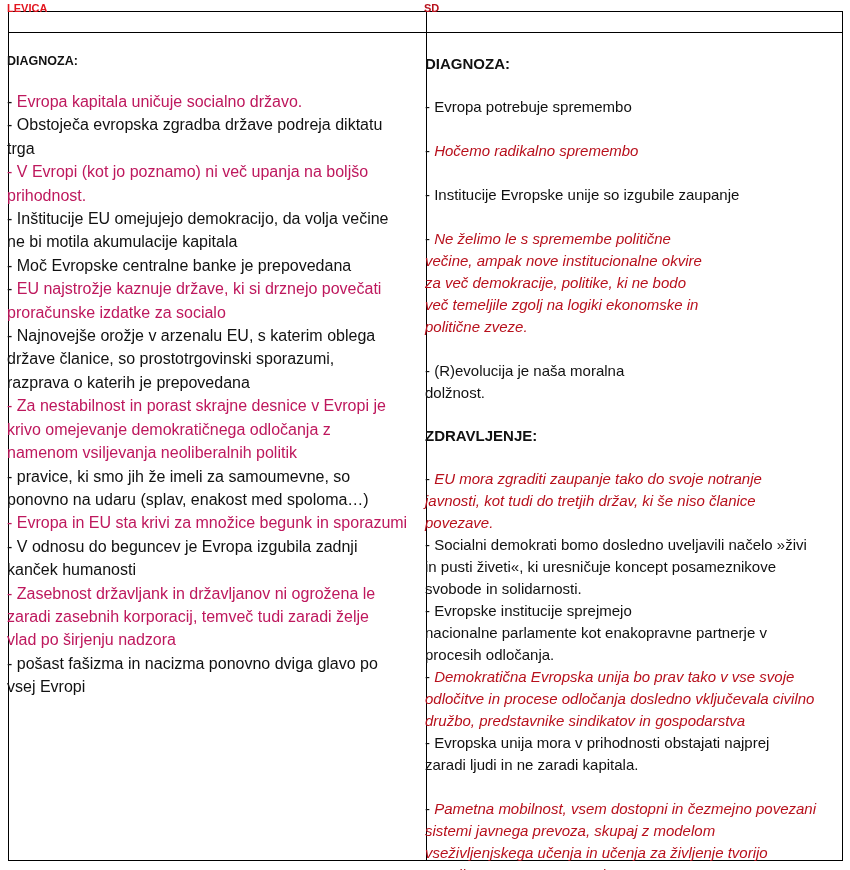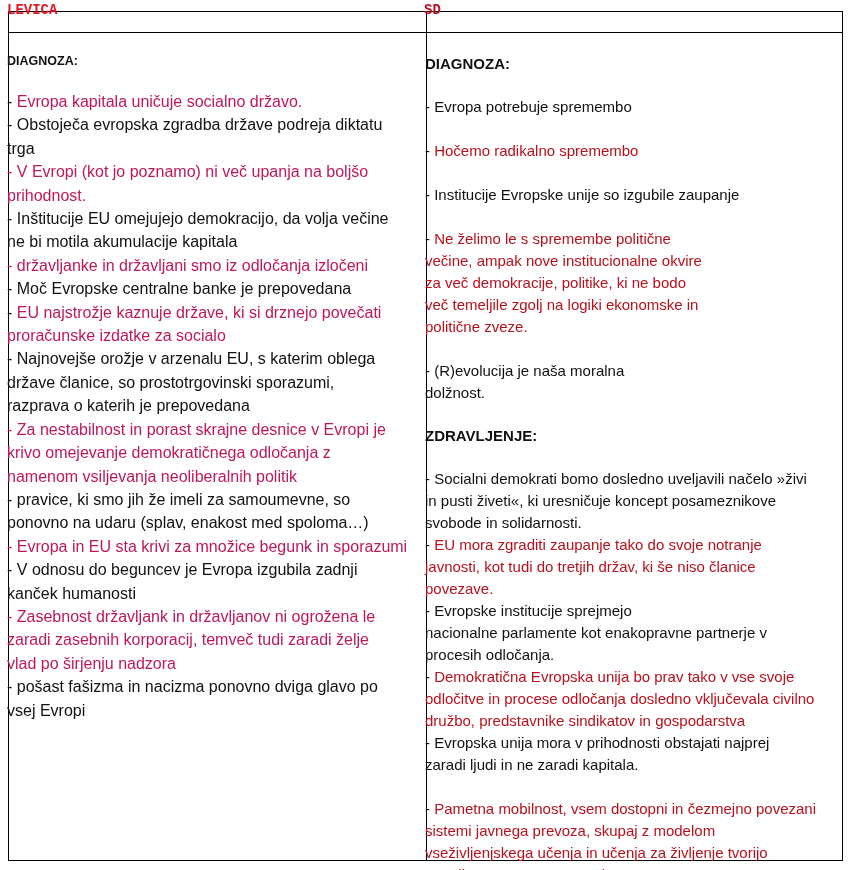--- a/index.html
+++ b/index.html
@@ -2,31 +2,31 @@
 <html><head>
 <meta charset="utf-8">
 <style>
   html, body { margin: 0; padding: 0; background: #ffffff; }
   body { width: 850px; height: 870px; position: relative; overflow: hidden;
          font-family: "Liberation Sans", "DejaVu Sans", sans-serif; color: #111; }
   .tbl { position: absolute; left: 8px; top: 11px; width: 835px; height: 850px;
          border: 1.5px solid #000; box-sizing: border-box; }
   .col-divider { position: absolute; left: 417px; top: 0; bottom: 0; border-left: 1.5px solid #000; }
   .hdr-line { position: absolute; left: 0; right: 0; top: 20px; border-top: 1.5px solid #000; }
-  .hdr { position: absolute; top: 2px; font-weight: bold; font-size: 14px; font-family: Liberation Mono, monospace; }
+  .hdr { position: absolute; top: 2px; font-weight: bold; font-size: 11px; }
   .hdr.left { left: 7px; color: #e3151f; }
   .hdr.right { left: 424px; color: #b8101c; }
   .col { position: absolute; top: 24px; margin-top: 28px; }
   .col.left { left: 7px; width: 405px; font-size: 16px; line-height: 23.4px; }
   .col.right { left: 425px; width: 405px; font-size: 15px; line-height: 22px; }
   .heading-l { font-weight: bold; font-size: 12.5px; line-height: 18px; margin-bottom: 20px; }
   .heading-r { font-weight: bold; font-size: 15px; line-height: 24px; margin: 0 0 20px 0; }
   .item { margin: 0; white-space: pre-wrap; }
   .red-l { color: #be185d; }
-  .red-r { color: #b8101c; }
+  .red-r { color: #b8101c; font-style: italic; }
   .black { color: #111; }
   .gap-r { height: 22px; }
 </style>
 </head>
 <body>
 
 <div class="tbl">
   <div class="hdr-line"></div>
   <div class="col-divider"></div>
 </div>
@@ -37,21 +37,20 @@
 <div class="col left">
   <div class="heading-l">DIAGNOZA:</div>
   <div id="levica-list">
       <p class="item"><span class="black">- </span><span class="red-l">Evropa kapitala uničuje socialno državo.</span></p>
       <p class="item"><span class="black">- </span><span class="black">Obstoječa evropska zgradba države podreja diktatu
 trga</span></p>
       <p class="item"><span class="red-l">- </span><span class="red-l">V Evropi (kot jo poznamo) ni več upanja na boljšo
 prihodnost.</span></p>
       <p class="item"><span class="black">- </span><span class="black">Inštitucije EU omejujejo demokracijo, da volja večine
 ne bi motila akumulacije kapitala</span></p>
-      <p class="item"><span class="red-l">- </span><span class="red-l">državljanke in državljani smo iz odločanja izločeni</span></p>
       <p class="item"><span class="black">- </span><span class="black">Moč Evropske centralne banke je prepovedana</span></p>
       <p class="item"><span class="black">- </span><span class="red-l">EU najstrožje kaznuje države, ki si drznejo povečati
 proračunske izdatke za socialo</span></p>
       <p class="item"><span class="black">- </span><span class="black">Najnovejše orožje v arzenalu EU, s katerim oblega
 države članice, so prostotrgovinski sporazumi,
 razprava o katerih je prepovedana</span></p>
       <p class="item"><span class="red-l">- </span><span class="red-l">Za nestabilnost in porast skrajne desnice v Evropi je
 krivo omejevanje demokratičnega odločanja z
 namenom vsiljevanja neoliberalnih politik</span></p>
       <p class="item"><span class="black">- </span><span class="black">pravice, ki smo jih že imeli za samoumevne, so
@@ -80,26 +79,26 @@
 večine, ampak nove institucionalne okvire
 za več demokracije, politike, ki ne bodo
 več temeljile zgolj na logiki ekonomske in
 politične zveze.</span></p>
       <div class="gap-r"></div>
       <p class="item"><span class="black">- </span><span class="black">(R)evolucija je naša moralna
 dolžnost.</span></p>
     </div>
   <div class="heading-r" style="margin-top:20px">ZDRAVLJENJE:</div>
   <div id="sd-zdr-list">
+      <p class="item"><span class="black">- </span><span class="red-r">EU mora zgraditi zaupanje tako do svoje notranje
+javnosti, kot tudi do tretjih držav, ki še niso članice
+povezave.</span></p>
       <p class="item"><span class="black">- </span><span class="black">Socialni demokrati bomo dosledno uveljavili načelo »živi
 in pusti živeti«, ki uresničuje koncept posameznikove
 svobode in solidarnosti.</span></p>
-      <p class="item"><span class="black">- </span><span class="red-r">EU mora zgraditi zaupanje tako do svoje notranje
-javnosti, kot tudi do tretjih držav, ki še niso članice
-povezave.</span></p>
       <p class="item"><span class="black">- </span><span class="black">Evropske institucije sprejmejo
 nacionalne parlamente kot enakopravne partnerje v
 procesih odločanja.</span></p>
       <p class="item"><span class="black">- </span><span class="red-r">Demokratična Evropska unija bo prav tako v vse svoje
 odločitve in procese odločanja dosledno vključevala civilno
 družbo, predstavnike sindikatov in gospodarstva</span></p>
       <p class="item"><span class="black">- </span><span class="black">Evropska unija mora v prihodnosti obstajati najprej
 zaradi ljudi in ne zaradi kapitala.</span></p>
       <div class="gap-r"></div>
       <p class="item"><span class="black">- </span><span class="red-r">Pametna mobilnost, vsem dostopni in čezmejno povezani

